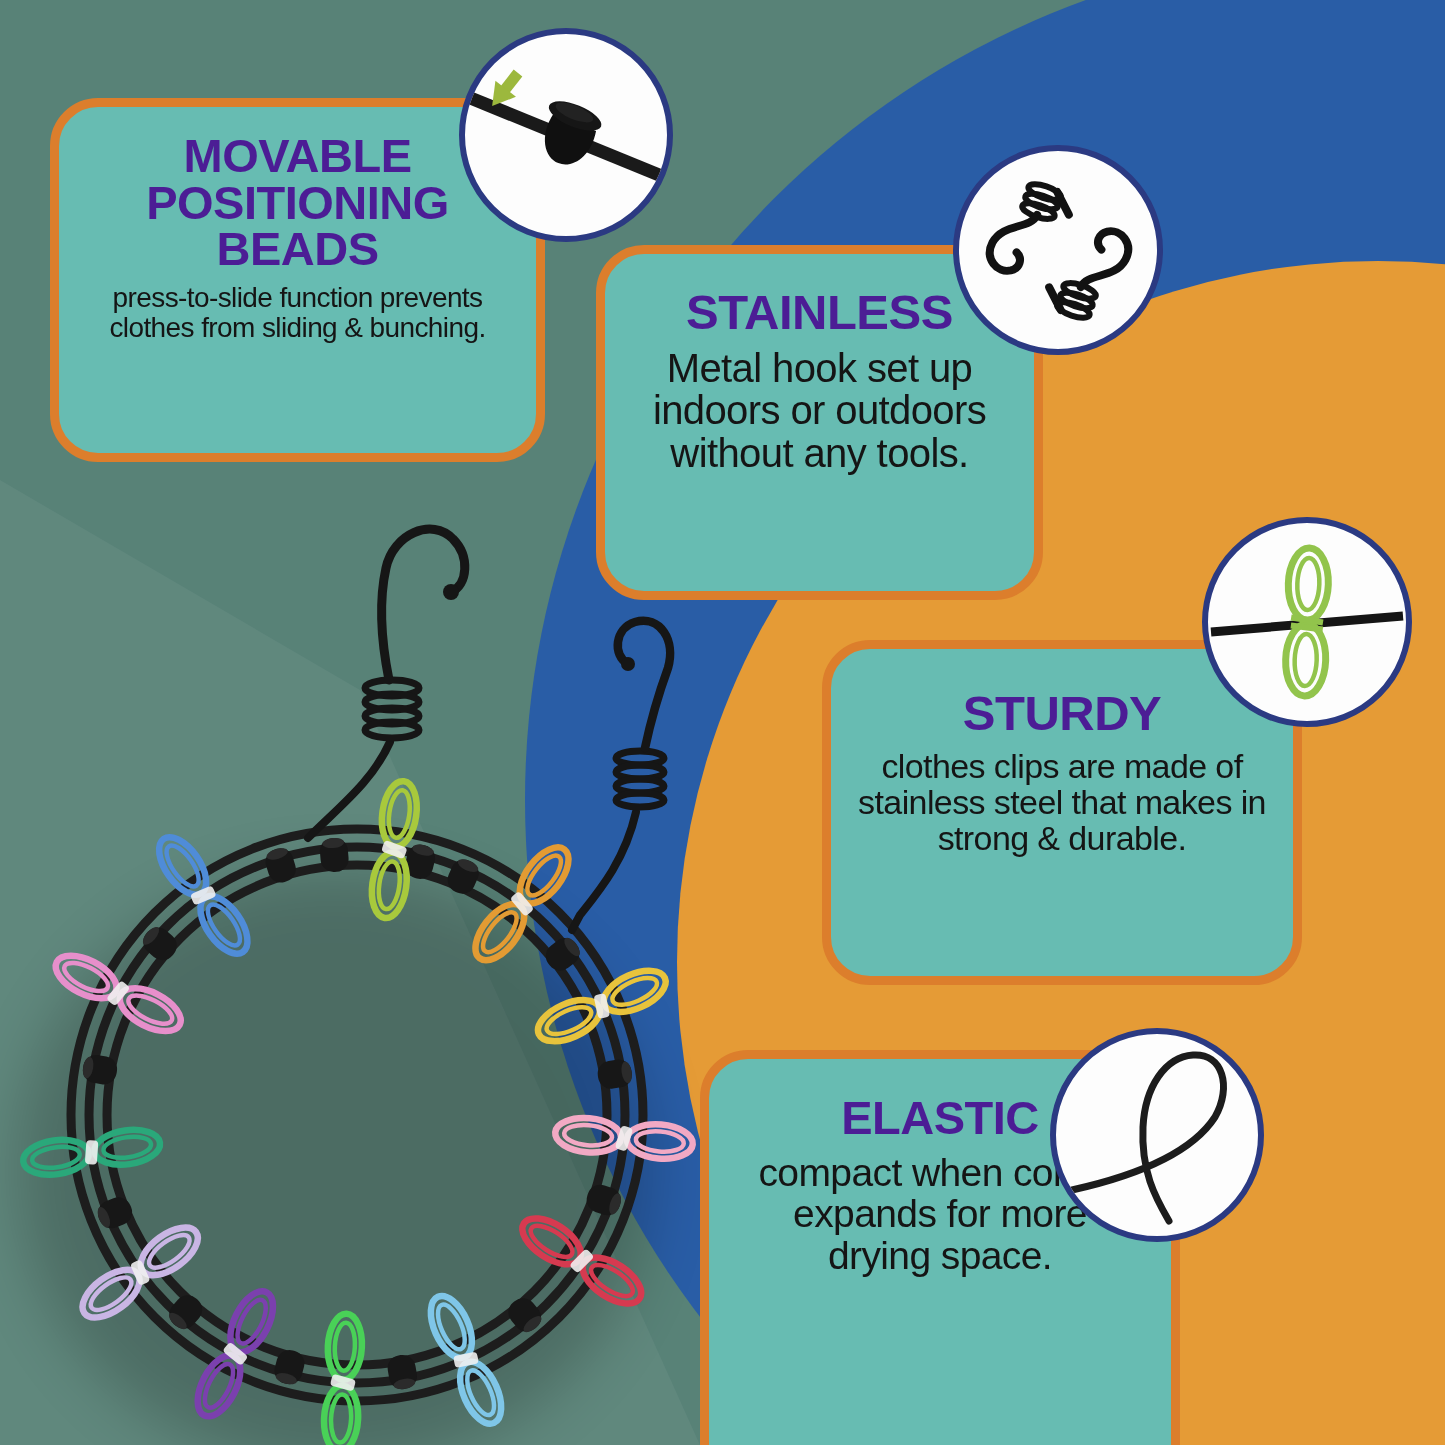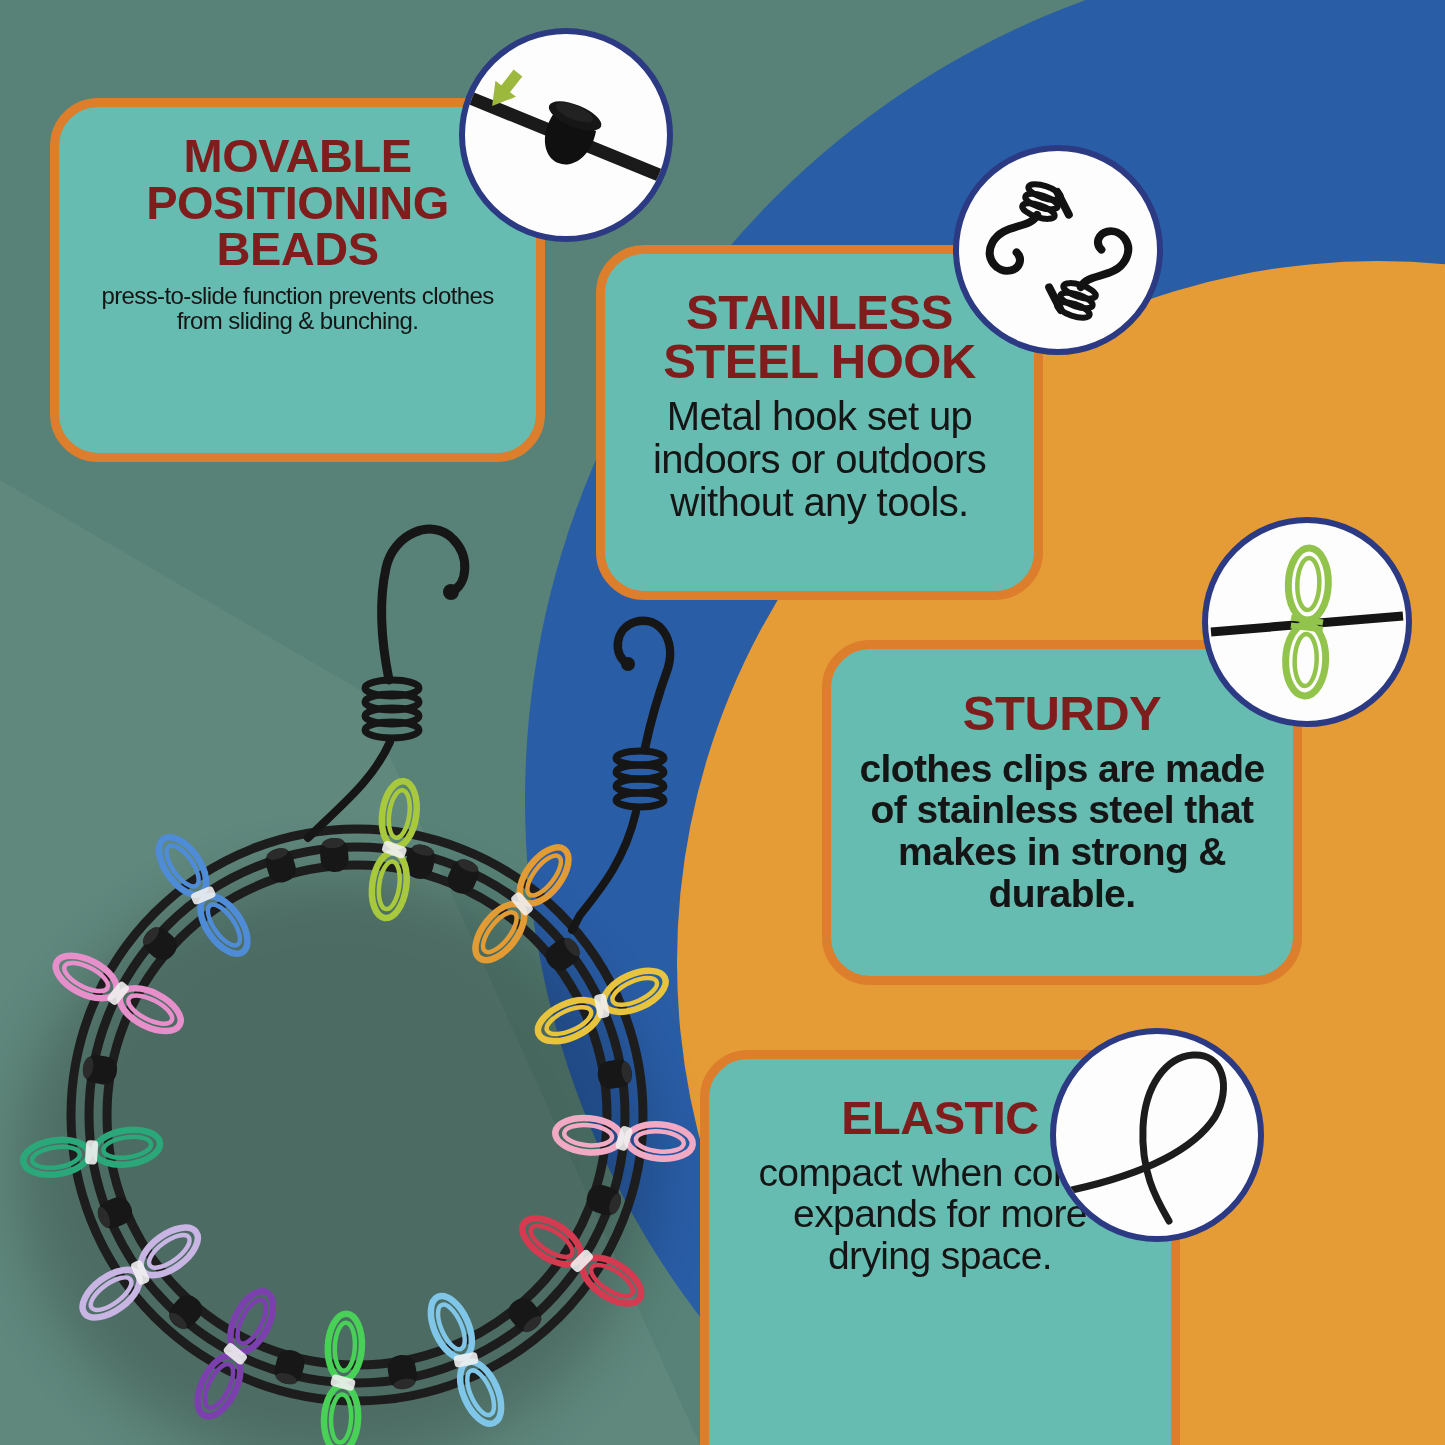--- a/index.html
+++ b/index.html
@@ -8,35 +8,35 @@
     background:#588277;
     font-family:"Liberation Sans",sans-serif;
   }
   #bg-svg{position:absolute;left:0;top:0;z-index:0;}
   .callout{
     position:absolute;z-index:2;box-sizing:border-box;
     background:#67bcb2;border:9px solid #dc7e2c;border-radius:48px;
     text-align:center;color:#121212;
   }
   .callout h2{
-    margin:0;font-weight:700;line-height:0.99;letter-spacing:-0.5px;color:#7f1d1d;
+    margin:0;font-weight:700;line-height:0.99;letter-spacing:-0.5px;color:#4c1d95;
   }
   .callout h2 span{display:block;}
   .callout p{
     margin:10px 0 0 0;font-weight:400;line-height:1.07;letter-spacing:-0.6px;color:#151515;
   }
   #callout-beads{left:50px;top:98px;width:495px;height:364px;padding:26px 26px 0 26px;}
   #callout-beads h2{font-size:47px;}
-  #callout-beads p{font-size:24px;}
+  #callout-beads p{font-size:28px;}
   #callout-hook{left:596px;top:245px;width:447px;height:355px;padding:34px 26px 11px 26px;}
   #callout-hook h2{font-size:49px;}
   #callout-hook p{font-size:40px;}
   #callout-pin{left:822px;top:640px;width:480px;height:345px;padding:40px 26px 0 26px;}
   #callout-pin h2{font-size:49px;}
-  #callout-pin p{font-size:39px;font-weight:bold;}
+  #callout-pin p{font-size:34px;}
   #callout-rope{left:700px;top:1050px;width:480px;height:464px;padding:36px 30px 0 30px;}
   #callout-rope h2{font-size:47px;}
   #callout-rope p{font-size:39px;}
   .detail-circle{
     position:absolute;z-index:3;border-radius:50%;
     background:#fdfdfd;border:6px solid #2b3a82;overflow:hidden;
   }
   #circle-bead{left:459px;top:28px;width:202px;height:202px;}
   #circle-hook{left:953px;top:145px;width:198px;height:198px;}
   #circle-pin{left:1202px;top:517px;width:198px;height:198px;}
@@ -242,21 +242,20 @@
       <span>MOVABLE</span>
       <span>POSITIONING</span>
       <span>BEADS</span>
     </h2>
     <p>press-to-slide function prevents clothes from sliding &amp; bunching.</p>
   </div>
 
   <div class="callout" id="callout-hook">
     <h2>
       <span>STAINLESS</span>
-      <span>STEEL HOOK</span>
     </h2>
     <p>Metal hook set up indoors or outdoors without any tools.</p>
   </div>
 
   <div class="callout" id="callout-pin">
     <h2>
       <span>STURDY</span>
     </h2>
     <p>clothes clips are made of stainless steel that makes in strong &amp; durable.</p>
   </div>

